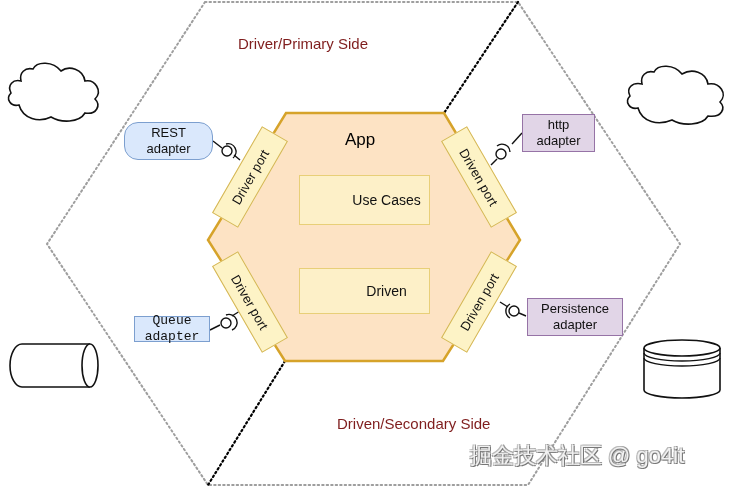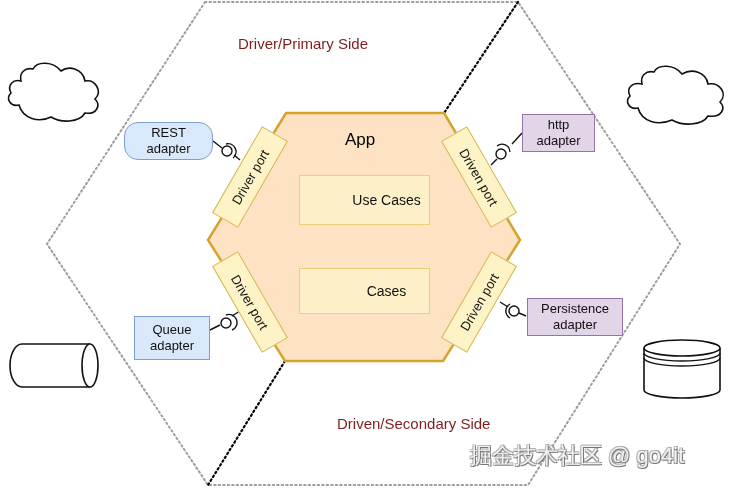--- a/index.html
+++ b/index.html
@@ -75,41 +75,41 @@
 
 <div class="lbl side-label" style="left:238px; top:35px;">Driver/Primary Side</div>
 <div class="lbl side-label" style="left:337px; top:415px;">Driven/Secondary Side</div>
 
 <div class="lbl app-title" style="left:345px; top:130px;">App</div>
 
 <div class="box core-box" style="left:299px; top:175px; width:131px; height:50px;">
   <span>Use Cases</span>
 </div>
 <div class="box core-box" style="left:299px; top:268px; width:131px; height:46px;">
-  <span>Cases</span>
+  <span>Driven</span>
 </div>
 
 <div class="port" style="left:200px; top:162px; width:100px; height:30px; transform:rotate(-60deg);">
   <span>Driver port</span>
 </div>
 <div class="port" style="left:200px; top:287px; width:100px; height:30px; transform:rotate(60deg);">
   <span>Driver port</span>
 </div>
 <div class="port" style="left:429px; top:162px; width:100px; height:30px; transform:rotate(60deg);">
   <span>Driven port</span>
 </div>
 <div class="port" style="left:429px; top:287px; width:100px; height:30px; transform:rotate(-60deg);">
   <span>Driven port</span>
 </div>
 
 <div class="box driver-adapter" style="left:124px; top:122px; width:89px; height:38px; flex-direction:column;border-radius:14px;">
   <span>REST</span>
   <span>adapter</span>
 </div>
-<div class="box driver-adapter" style="left:134px; top:316px; width:76px; height:44px; flex-direction:column;">
+<div class="box driver-adapter" style="left:134px; top:316px; width:76px; height:26px; flex-direction:column;font-family:Liberation Mono, monospace;">
   <span>Queue</span>
   <span>adapter</span>
 </div>
 <div class="box driven-adapter" style="left:522px; top:114px; width:73px; height:38px; flex-direction:column;justify-content:center;">
   <span>http</span>
   <span>adapter</span>
 </div>
 <div class="box driven-adapter" style="left:527px; top:298px; width:96px; height:38px; flex-direction:column;">
   <span>Persistence</span>
   <span>adapter</span>

